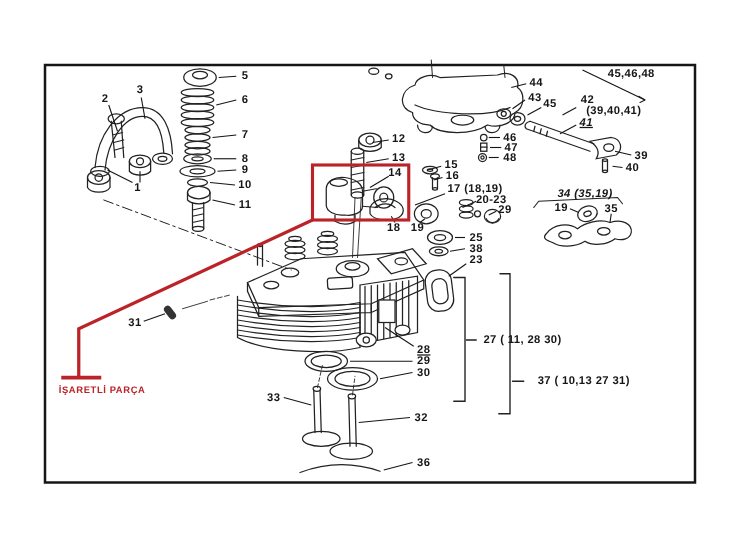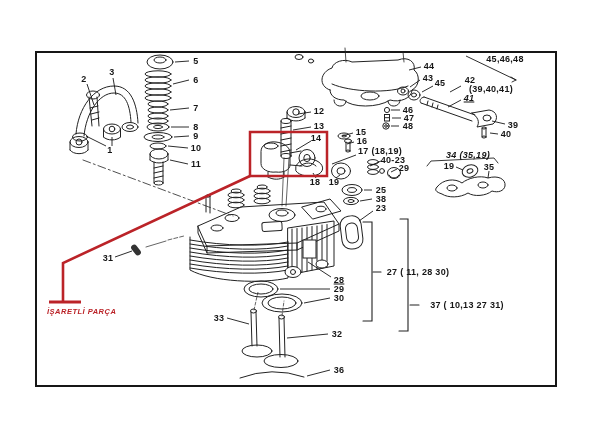--- a/index.html
+++ b/index.html
@@ -6,21 +6,21 @@
   .stage{position:relative;width:600px;height:439px;background:#ffffff;overflow:hidden;
          font-family:"Liberation Sans",sans-serif;}
   .frame{position:absolute;left:35px;top:51px;width:522px;height:336px;
          border:2.5px solid #161616;box-sizing:border-box;}
   svg.layer{position:absolute;left:0;top:0;width:600px;height:439px;pointer-events:none;}
   .labels{position:absolute;left:0;top:0;width:600px;height:439px;}
   .plabel{position:absolute;transform:translate(-50%,-50%);font-size:9px;font-weight:bold;
           color:#161616;white-space:nowrap;letter-spacing:.3px;line-height:1;}
   .plabel.it{font-style:italic;}
   .marked{position:absolute;font-size:7.5px;font-weight:bold;letter-spacing:.5px;
-          white-space:nowrap;line-height:1;font-style:italic;}
+          white-space:nowrap;line-height:1;}
 </style>
 </head>
 <body>
 
 <div class="stage">
 
   <div class="frame"></div>
 
   <svg class="layer" viewBox="0 0 600 439">
     <g stroke="#222" stroke-width="1" fill="none" stroke-linecap="round">
@@ -246,21 +246,21 @@
       <span class="plabel" style="left: 196px; top: 136px; color: rgb(22, 22, 22);">9</span>
       <span class="plabel" style="left: 196px; top: 148px; color: rgb(22, 22, 22);">10</span>
       <span class="plabel" style="left: 110px; top: 150px; color: rgb(22, 22, 22);">1</span>
       <span class="plabel" style="left: 196px; top: 164px; color: rgb(22, 22, 22);">11</span>
       <span class="plabel" style="left: 319px; top: 111px; color: rgb(22, 22, 22);">12</span>
       <span class="plabel" style="left: 319px; top: 126px; color: rgb(22, 22, 22);">13</span>
       <span class="plabel" style="left: 316px; top: 138px; color: rgb(22, 22, 22);">14</span>
       <span class="plabel" style="left: 361px; top: 132px; color: rgb(22, 22, 22);">15</span>
       <span class="plabel" style="left: 362px; top: 141px; color: rgb(22, 22, 22);">16</span>
       <span class="plabel" style="left: 380px; top: 151px; color: rgb(22, 22, 22);">17 (18,19)</span>
-      <span class="plabel" style="left: 393px; top: 160px; color: rgb(22, 22, 22);">40-23</span>
+      <span class="plabel" style="left: 393px; top: 160px; color: rgb(22, 22, 22);">20-23</span>
       <span class="plabel" style="left: 404px; top: 168px; color: rgb(22, 22, 22);">29</span>
       <span class="plabel" style="left: 315px; top: 182px; color: rgb(22, 22, 22);">18</span>
       <span class="plabel" style="left: 334px; top: 182px; color: rgb(22, 22, 22);">19</span>
       <span class="plabel" style="left: 381px; top: 190px; color: rgb(22, 22, 22);">25</span>
       <span class="plabel" style="left: 381px; top: 199px; color: rgb(22, 22, 22);">38</span>
       <span class="plabel" style="left: 381px; top: 208px; color: rgb(22, 22, 22);">23</span>
       <span class="plabel" style="left: 429px; top: 66px; color: rgb(22, 22, 22);">44</span>
       <span class="plabel" style="left: 428px; top: 78px; color: rgb(22, 22, 22);">43</span>
       <span class="plabel" style="left: 440px; top: 83px; color: rgb(22, 22, 22);">45</span>
       <span class="plabel" style="left: 470px; top: 80px; color: rgb(22, 22, 22);">42</span>

